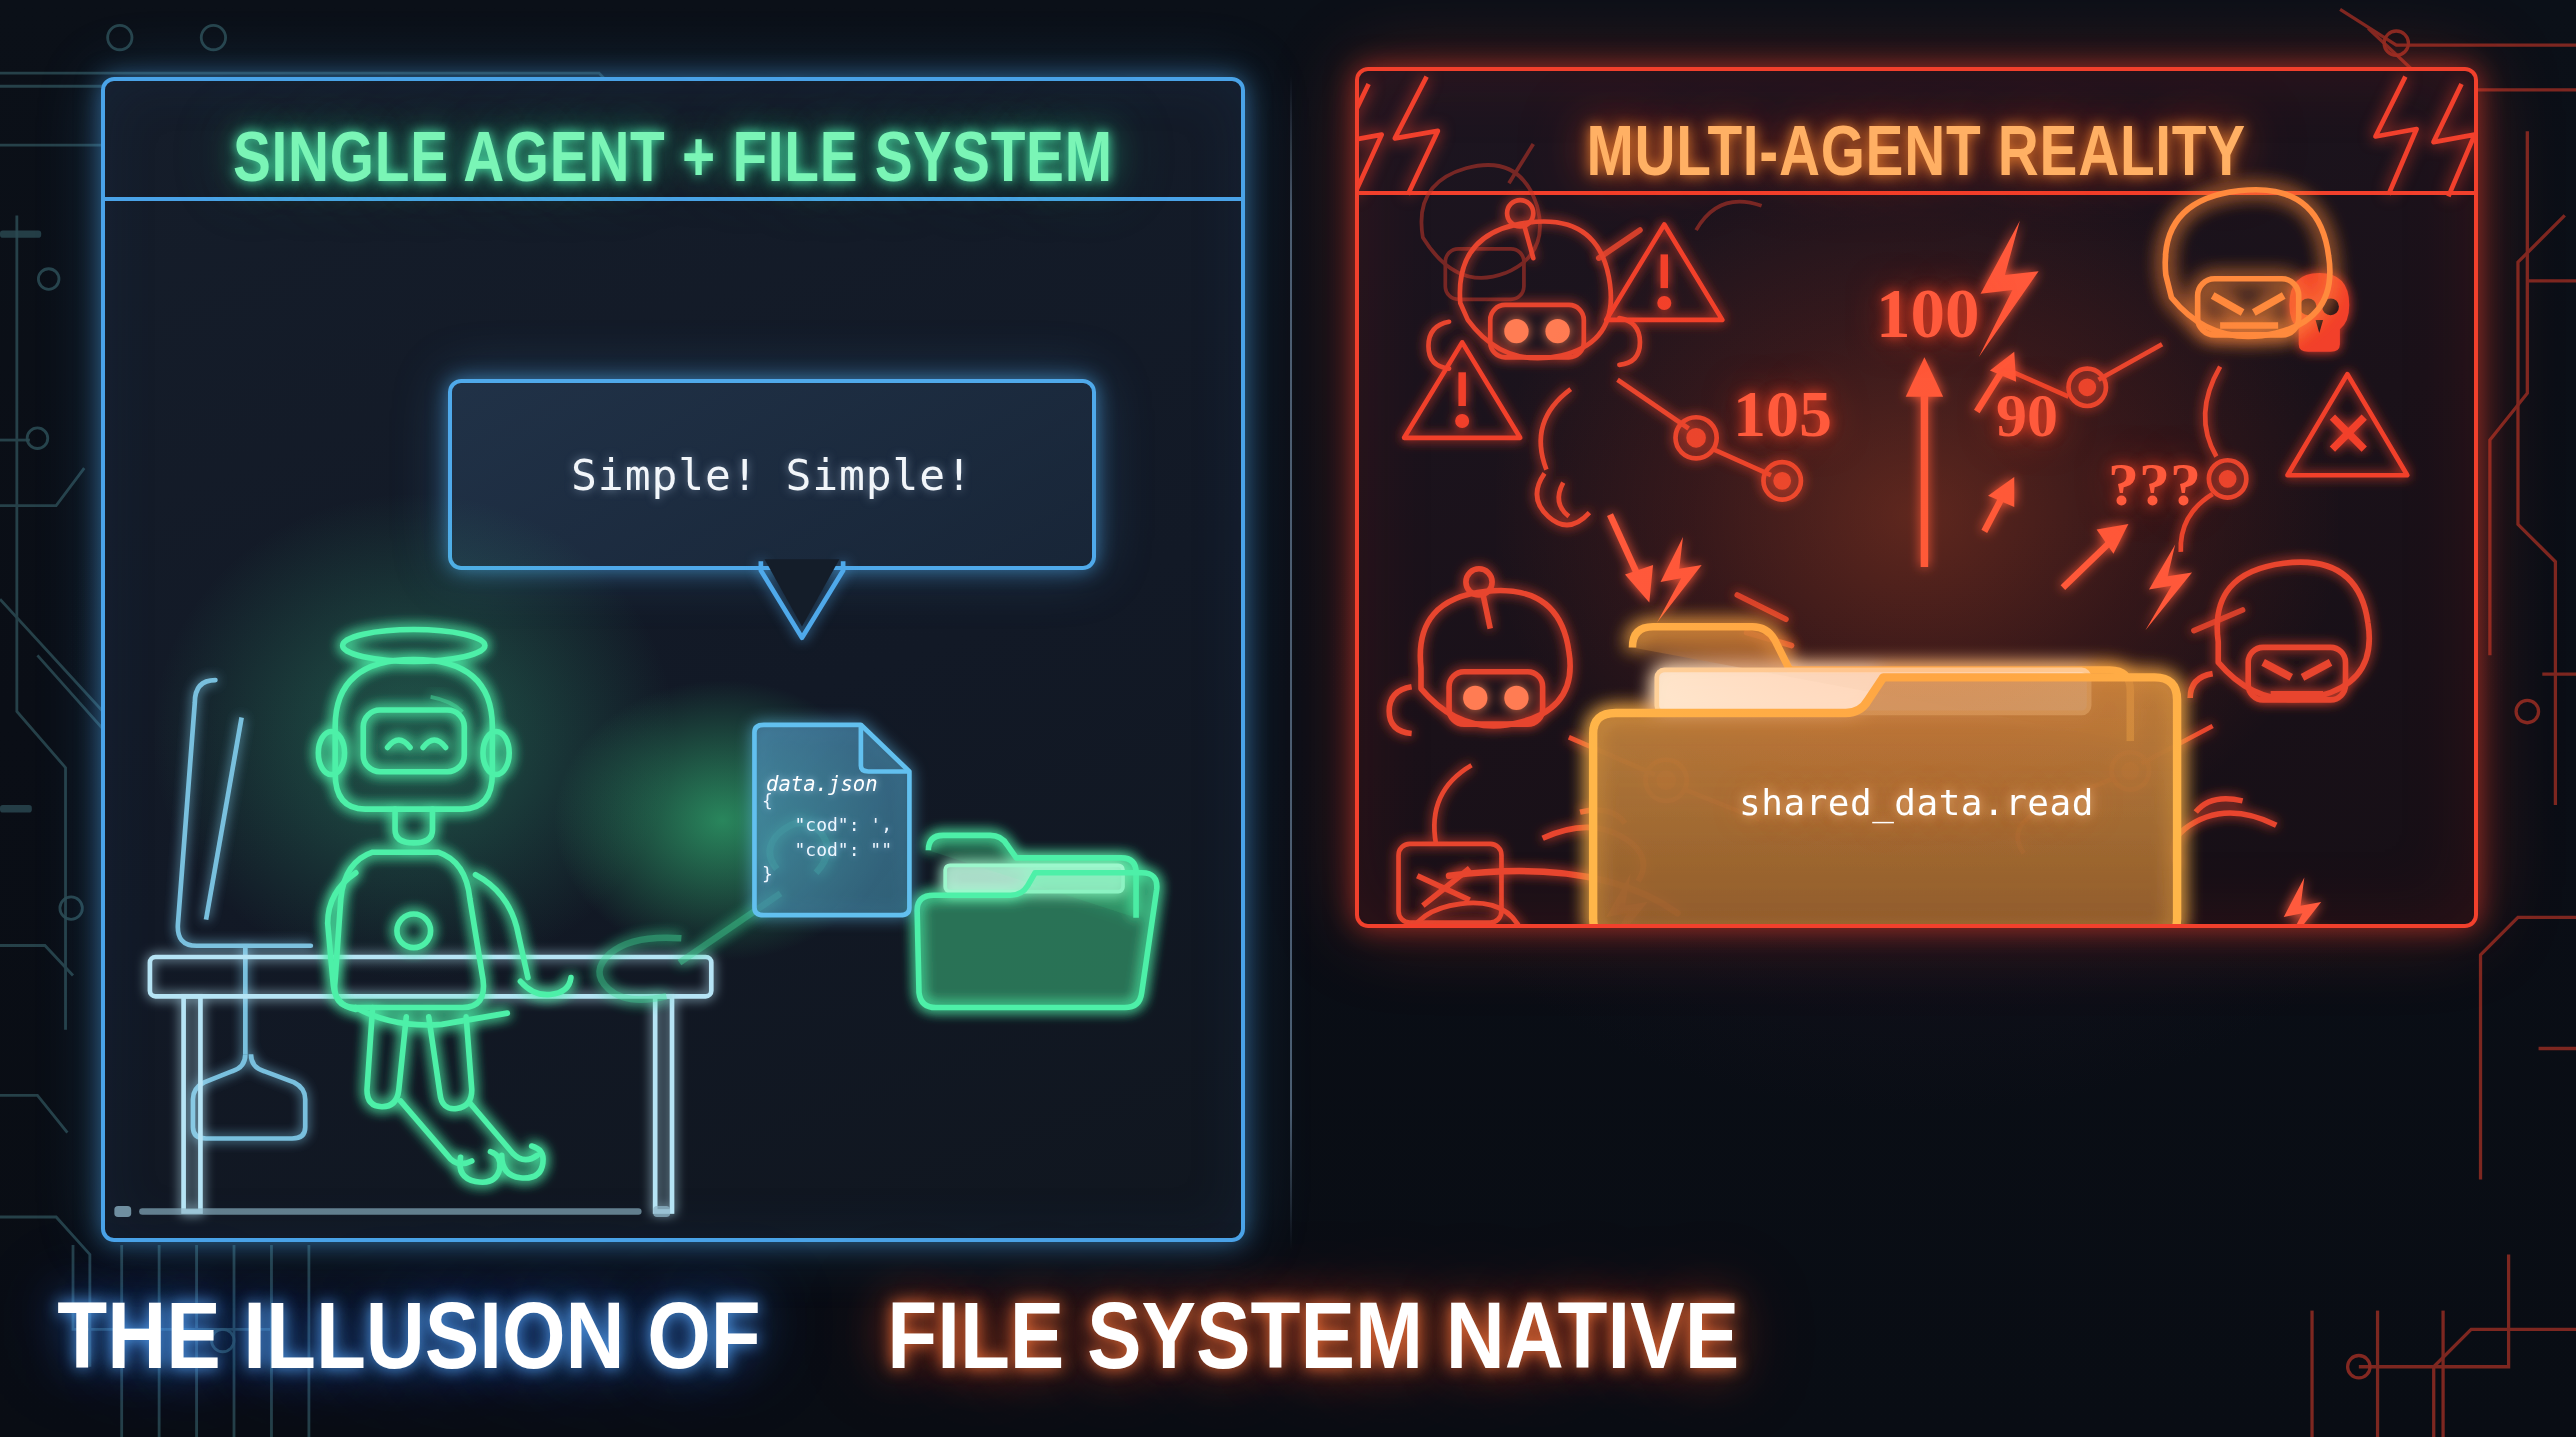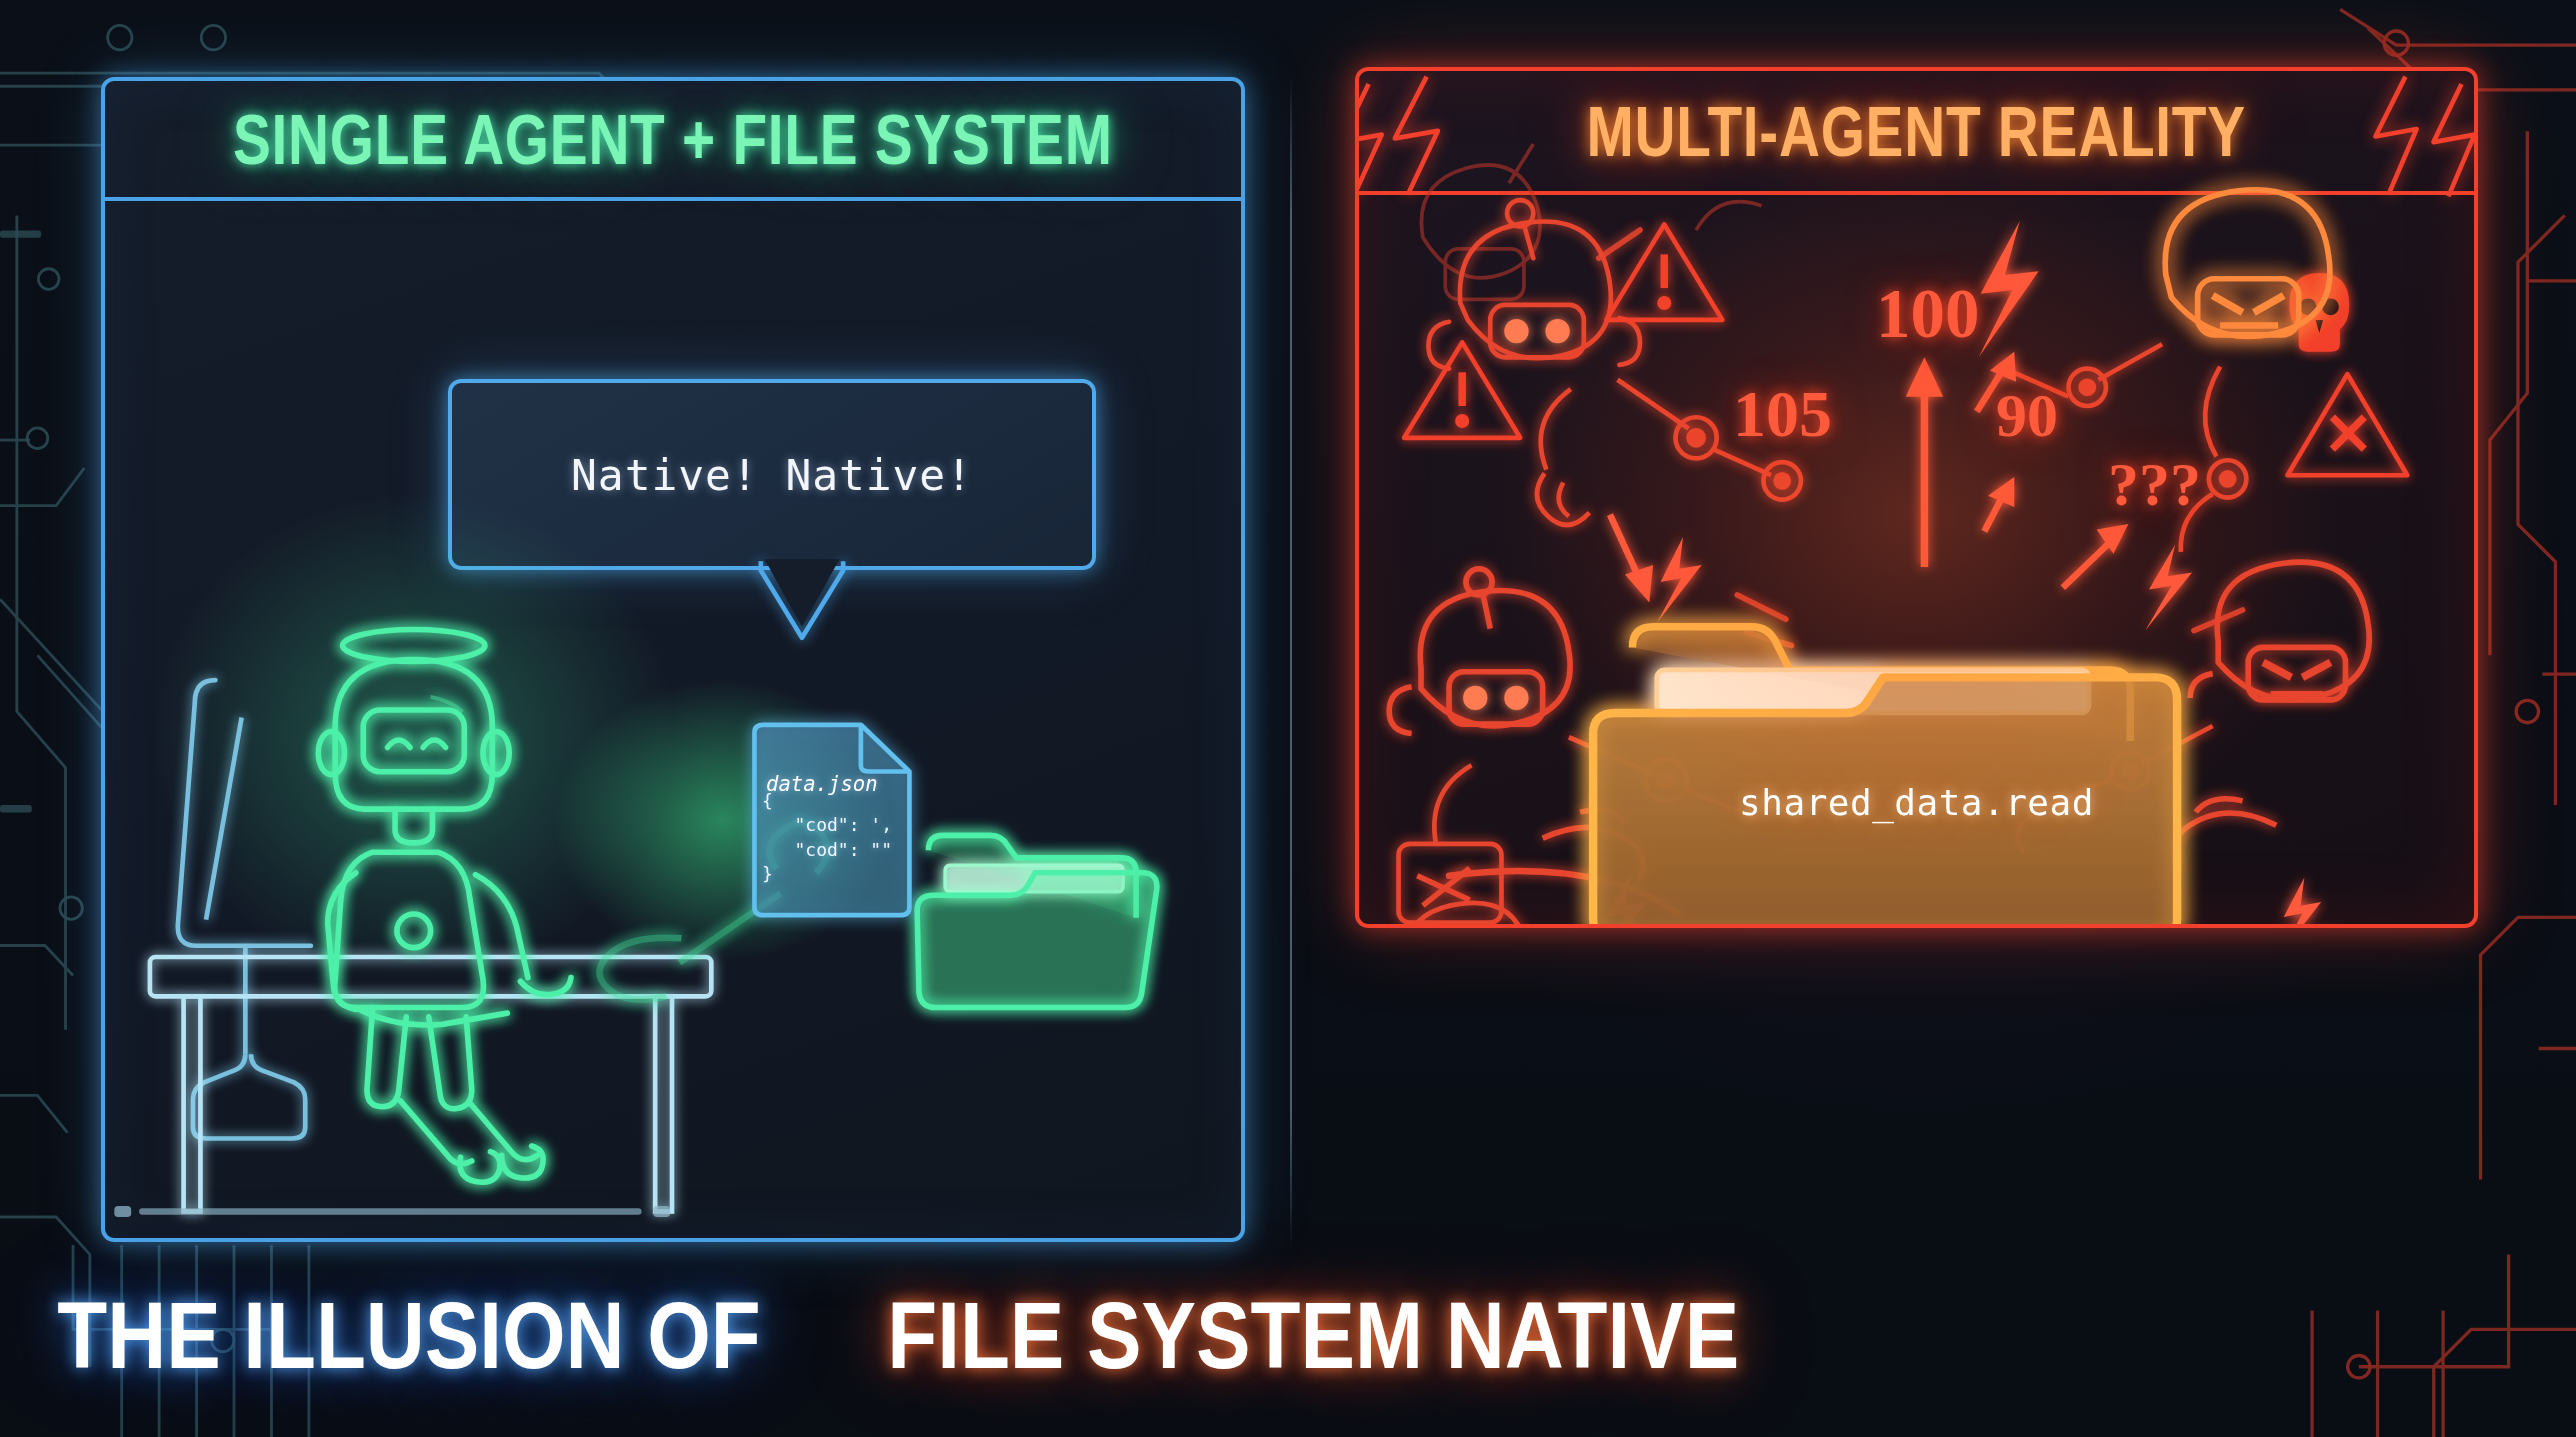--- a/index.html
+++ b/index.html
@@ -49,21 +49,21 @@
     content:"";position:absolute;left:50%;top:52%;width:842px;height:711px;
     transform:translate(-50%,-50%);
     background: radial-gradient(ellipse at 50% 50%, rgba(255,90,40,.30) 0%, rgba(255,70,30,.12) 38%, rgba(0,0,0,0) 72%);
     pointer-events:none;
   }
 
   
   .panel-header {
     position: absolute; left: 0; top: 0; width: 100%;
     height: 120px;
-    display: flex; align-items: center; justify-content: center;
+    display: flex; align-items: flex-end; justify-content: center;
     box-sizing: border-box;
   }
   .panel-left .panel-header { border-bottom: 4.7px solid #4aa3e8; }
   .panel-right .panel-header { border-bottom: 4.7px solid #f2402c; height:124px; }
 
   .hdr-title {
     font-weight: 800;
     font-size: 71px;
     letter-spacing: 0.9px;
     transform: scaleX(.80);
@@ -232,21 +232,21 @@
 
   <div class="divider"></div>
 
   <div class="panel panel-left">
 
     <div class="panel-header">
       <div class="hdr-title hdr-left">SINGLE AGENT + FILE SYSTEM</div>
     </div>
 
     <div class="bubble">
-      <div class="bubble-line">Native! Native!</div>
+      <div class="bubble-line">Simple! Simple!</div>
       <svg class="bubble-tail" width="86" height="81" viewBox="0 0 92 86">
         <path d="M2 2 L2 12 L46 84 L90 12 L90 2" fill="none" stroke="#4fa9ea" stroke-width="5" stroke-linejoin="round" style="filter: drop-shadow(0 0 7px rgba(79,169,234,.8));"></path>
         <path d="M6 0 L46 72 L86 0 Z" fill="#141d29"></path>
       </svg>
     </div>
 
     <svg style="position:absolute;left:0;top:0;" width="1134" height="1156" viewBox="0 0 1212 1235">
       <defs>
         <filter id="glowG" x="-60%" y="-60%" width="220%" height="220%">
           <feGaussianBlur stdDeviation="7" result="b"></feGaussianBlur>

